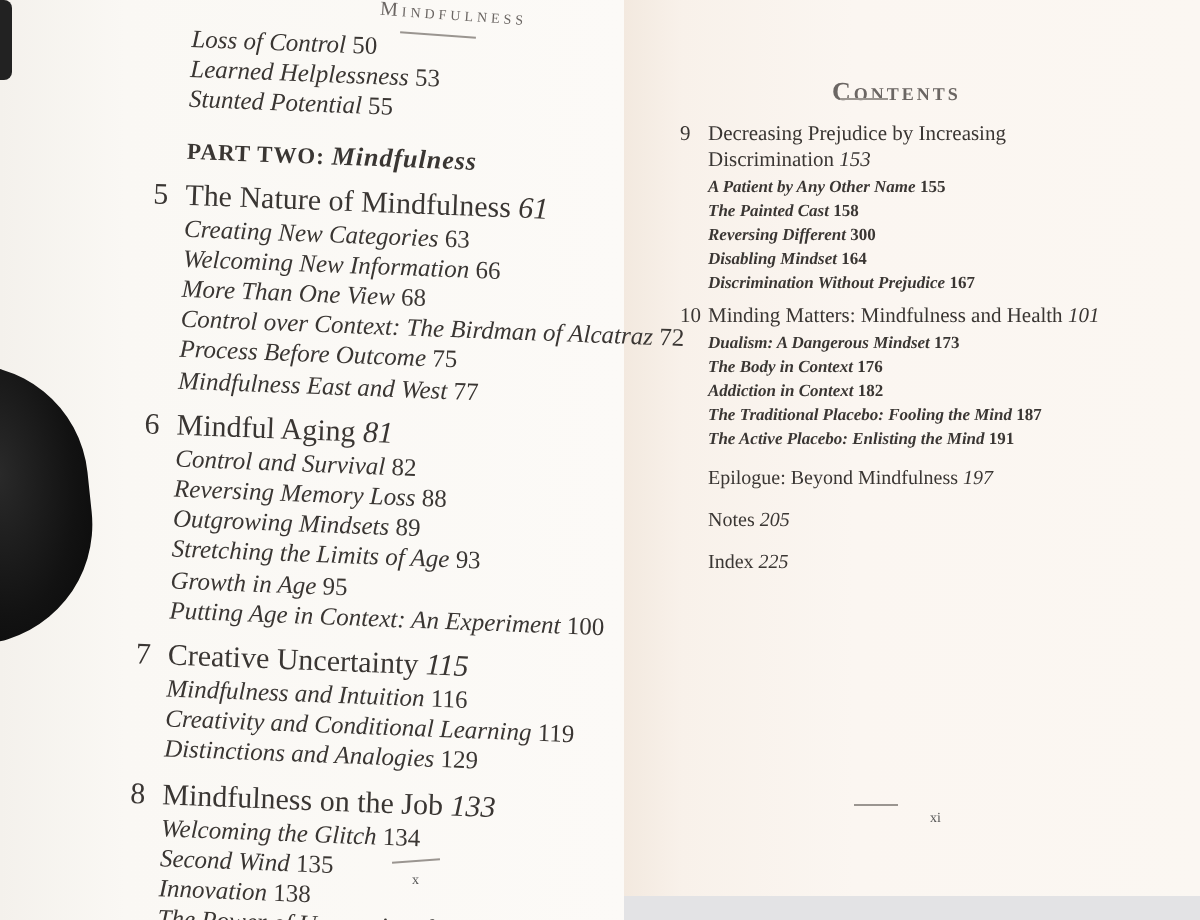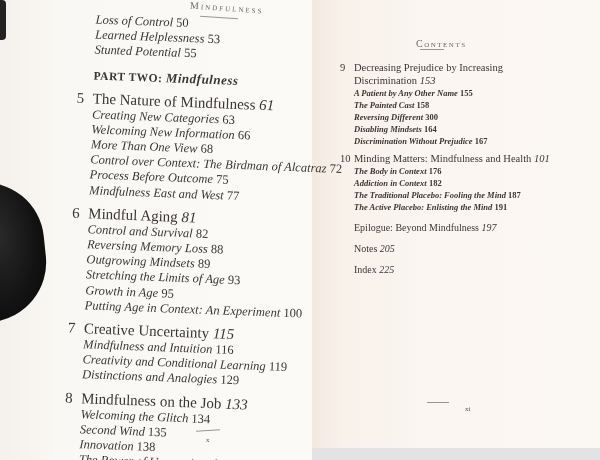--- a/index.html
+++ b/index.html
@@ -21,21 +21,21 @@
   .thumb {
     position:absolute; left:-30px; top:180px; width:75px; height:140px;
     background:radial-gradient(ellipse at 40% 40%, #2a2a2a 0%, #121212 60%, #080808 100%);
     border-radius:0 60px 60px 0; transform:rotate(-6deg);
   }
   .thumb-top { position:absolute; left:0; top:0; width:6px; height:40px; background:#222; border-radius:0 4px 4px 0; }
   .running-head {
     position:absolute; font-variant:small-caps; letter-spacing:2px; font-size:10px; color:#6b6663;
   }
   .rh-left { left:190px; top:2px; transform:rotate(4deg); }
-  .rh-right { left:416px; top:38px; font-size:10px; letter-spacing:1.5px; }
+  .rh-right { left:416px; top:38px; font-size:13px; letter-spacing:1.5px;font-weight:bold; }
   .rule { position:absolute; height:1px; background:#9a9590; }
   .folio { position:absolute; font-size:7px; color:#555; }
   .toc-left {
     position:absolute; left:84px; top:12px; width:228px;
     transform:rotate(2.2deg); transform-origin:0 0;
   }
   .toc-right { position:absolute; left:340px; top:56px; width:240px; }
   .entry { white-space:nowrap; }
   .chapter { position:relative; }
   .chapter .num { position:absolute; left:-16px; }
@@ -93,23 +93,24 @@
     <div class="entry sub"><span>Welcoming the Glitch</span> <span class="pg">134</span></div>
     <div class="entry sub"><span>Second Wind</span> <span class="pg">135</span></div>
     <div class="entry sub"><span>Innovation</span> <span class="pg">138</span></div>
     <div class="entry sub"><span>The Power of Uncertainty for Managers</span> </div>
   </div>
 <div class="toc-right R" id="toc-right">
     <div class="entry chapter"><span class="num">9</span><span>Decreasing Prejudice by Increasing</span><br><span>Discrimination</span> <span class="it">153</span></div>
     <div class="entry sub"><span>A Patient by Any Other Name</span> <span class="pg">155</span></div>
     <div class="entry sub"><span>The Painted Cast</span> <span class="pg">158</span></div>
     <div class="entry sub"><span>Reversing Different</span> <span class="pg">300</span></div>
-    <div class="entry sub"><span>Disabling Mindsets</span> <span class="pg">164</span></div>
+    <div class="entry sub"><span>Disabling Mindset</span> <span class="pg">164</span></div>
     <div class="entry sub"><span>Discrimination Without Prejudice</span> <span class="pg">167</span></div>
     <div class="entry chapter"><span class="num">10</span><span>Minding Matters: Mindfulness and Health</span> <span class="it">101</span></div>
+    <div class="entry sub"><span>Dualism: A Dangerous Mindset</span> <span class="pg">173</span></div>
     <div class="entry sub"><span>The Body in Context</span> <span class="pg">176</span></div>
     <div class="entry sub"><span>Addiction in Context</span> <span class="pg">182</span></div>
     <div class="entry sub"><span>The Traditional Placebo: Fooling the Mind</span> <span class="pg">187</span></div>
     <div class="entry sub"><span>The Active Placebo: Enlisting the Mind</span> <span class="pg">191</span></div>
     <div class="entry back"><span>Epilogue: Beyond Mindfulness</span> <span class="it">197</span></div>
     <div class="entry back"><span>Notes</span> <span class="it">205</span></div>
     <div class="entry back"><span>Index</span> <span class="it">225</span></div>
   </div>
 
 <div class="rule" style="left:196px;top:430px;width:24px;transform:rotate(-4deg);"></div>

